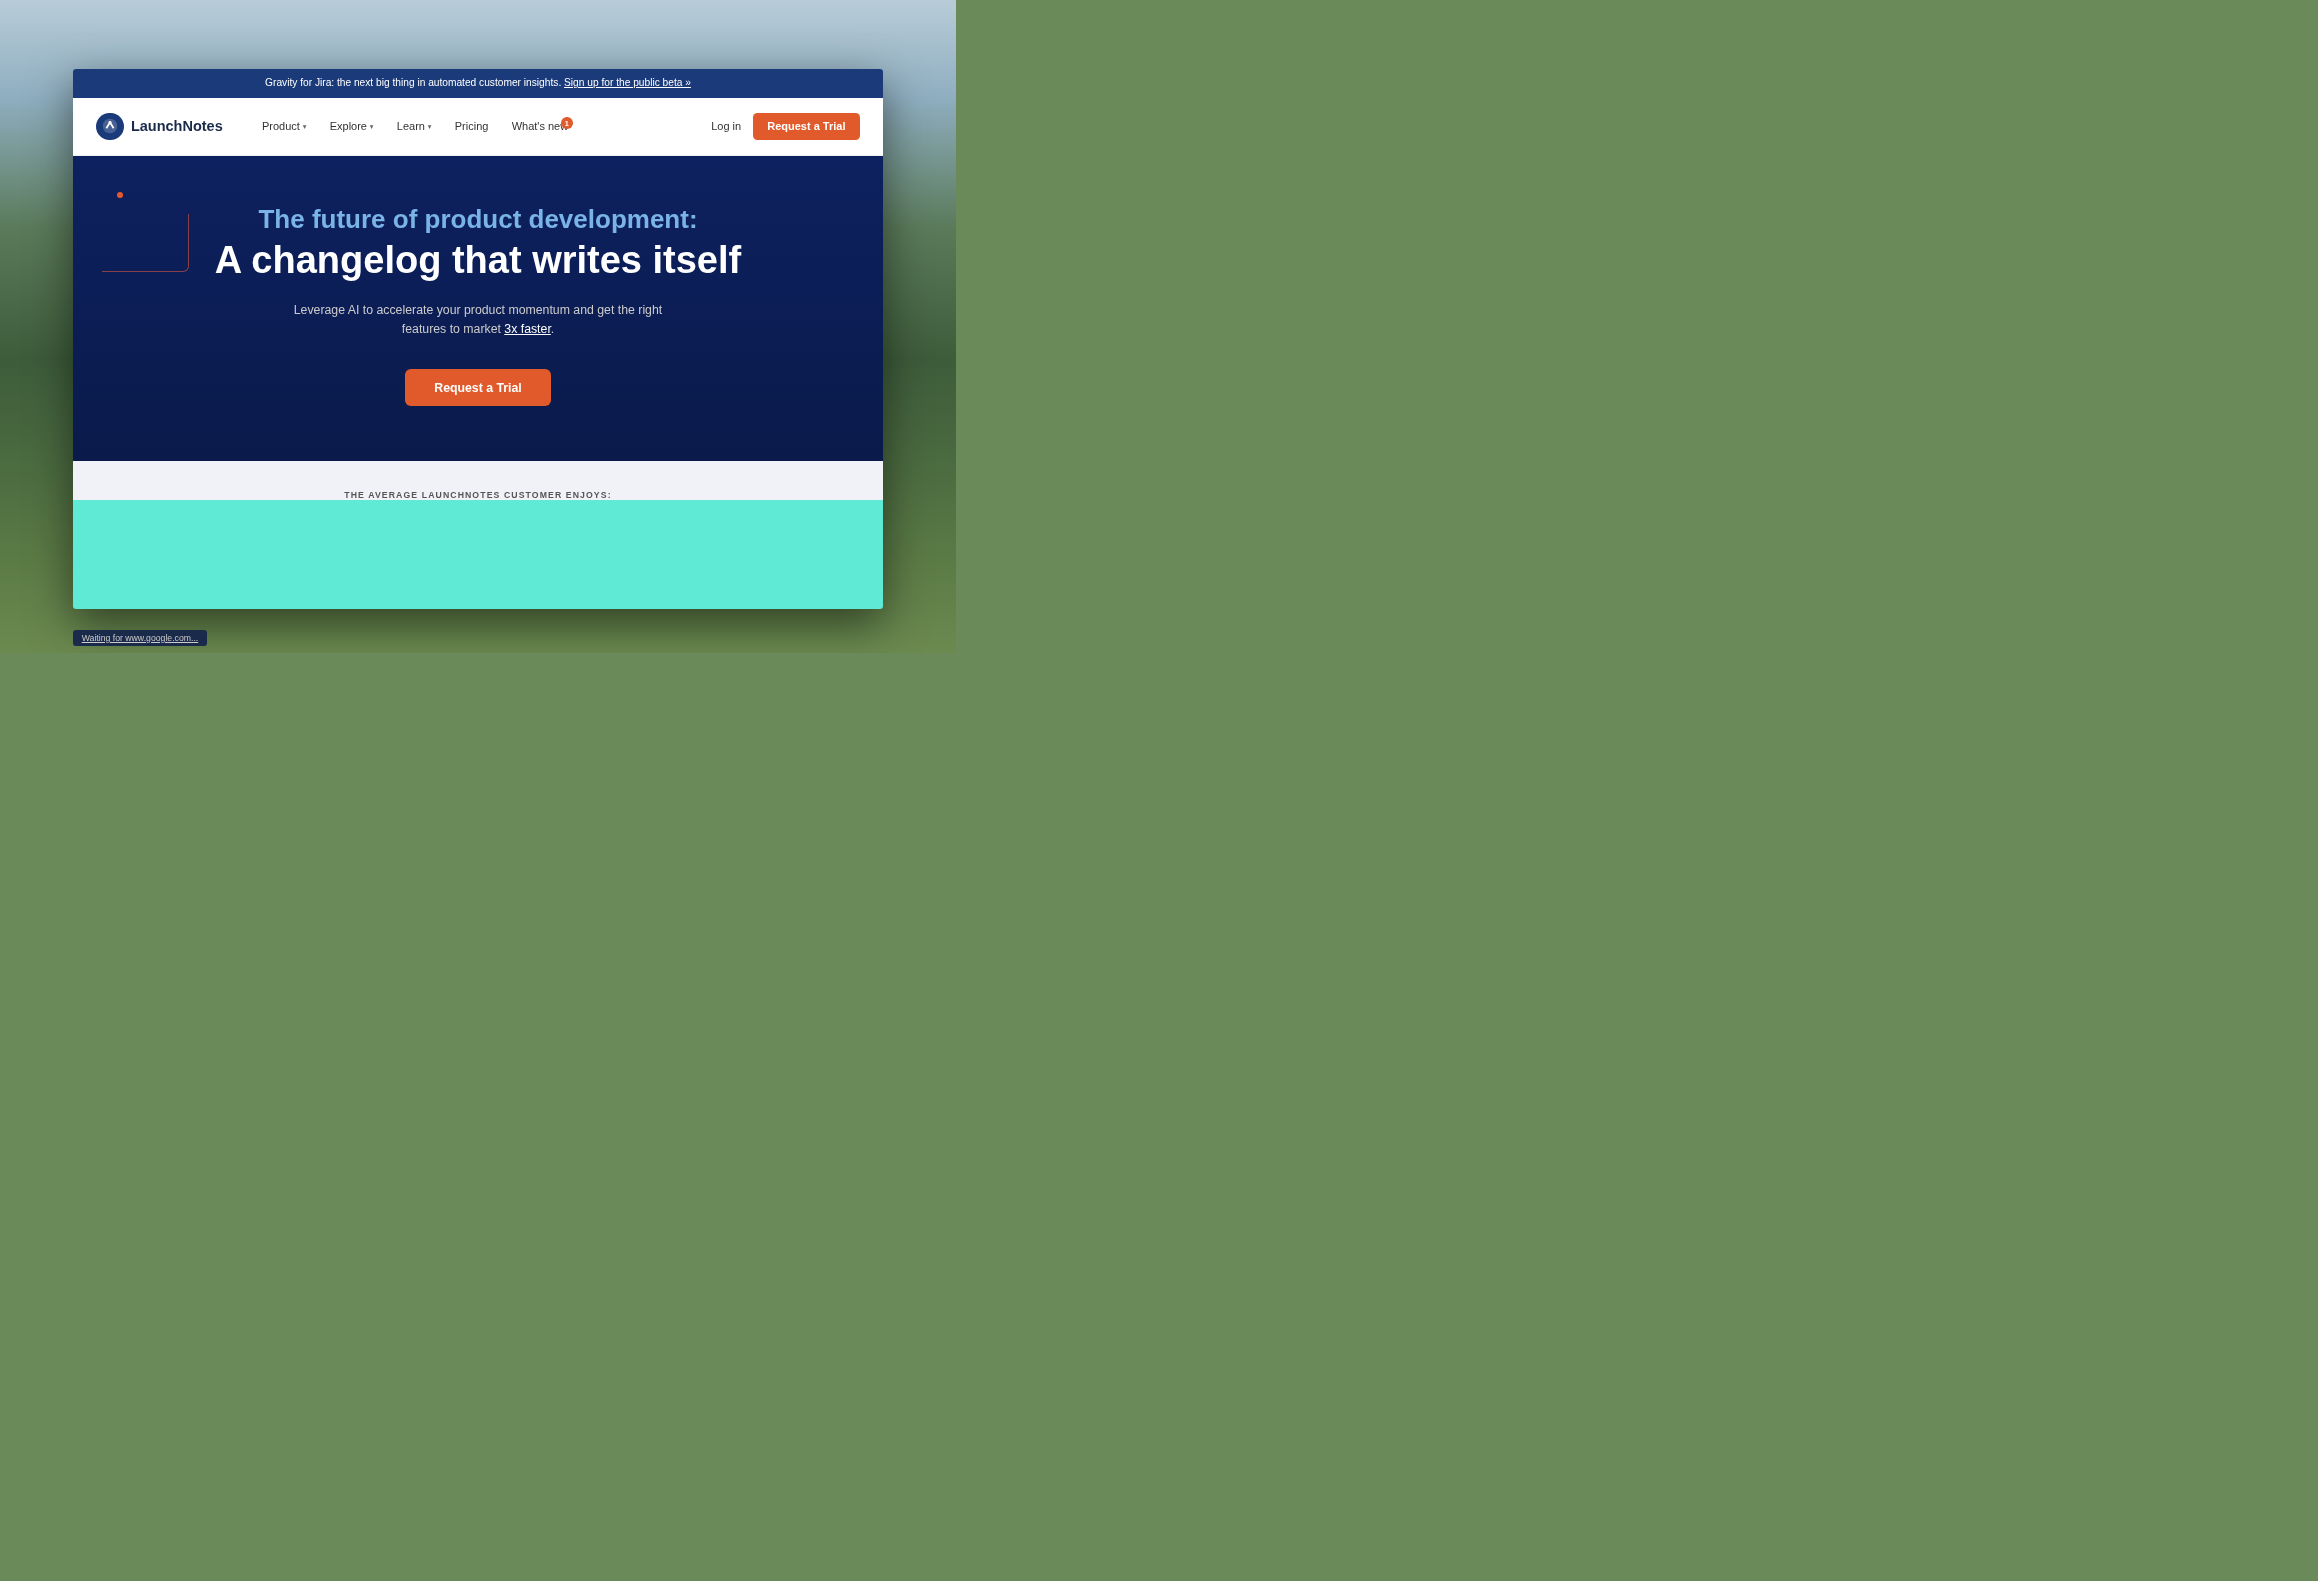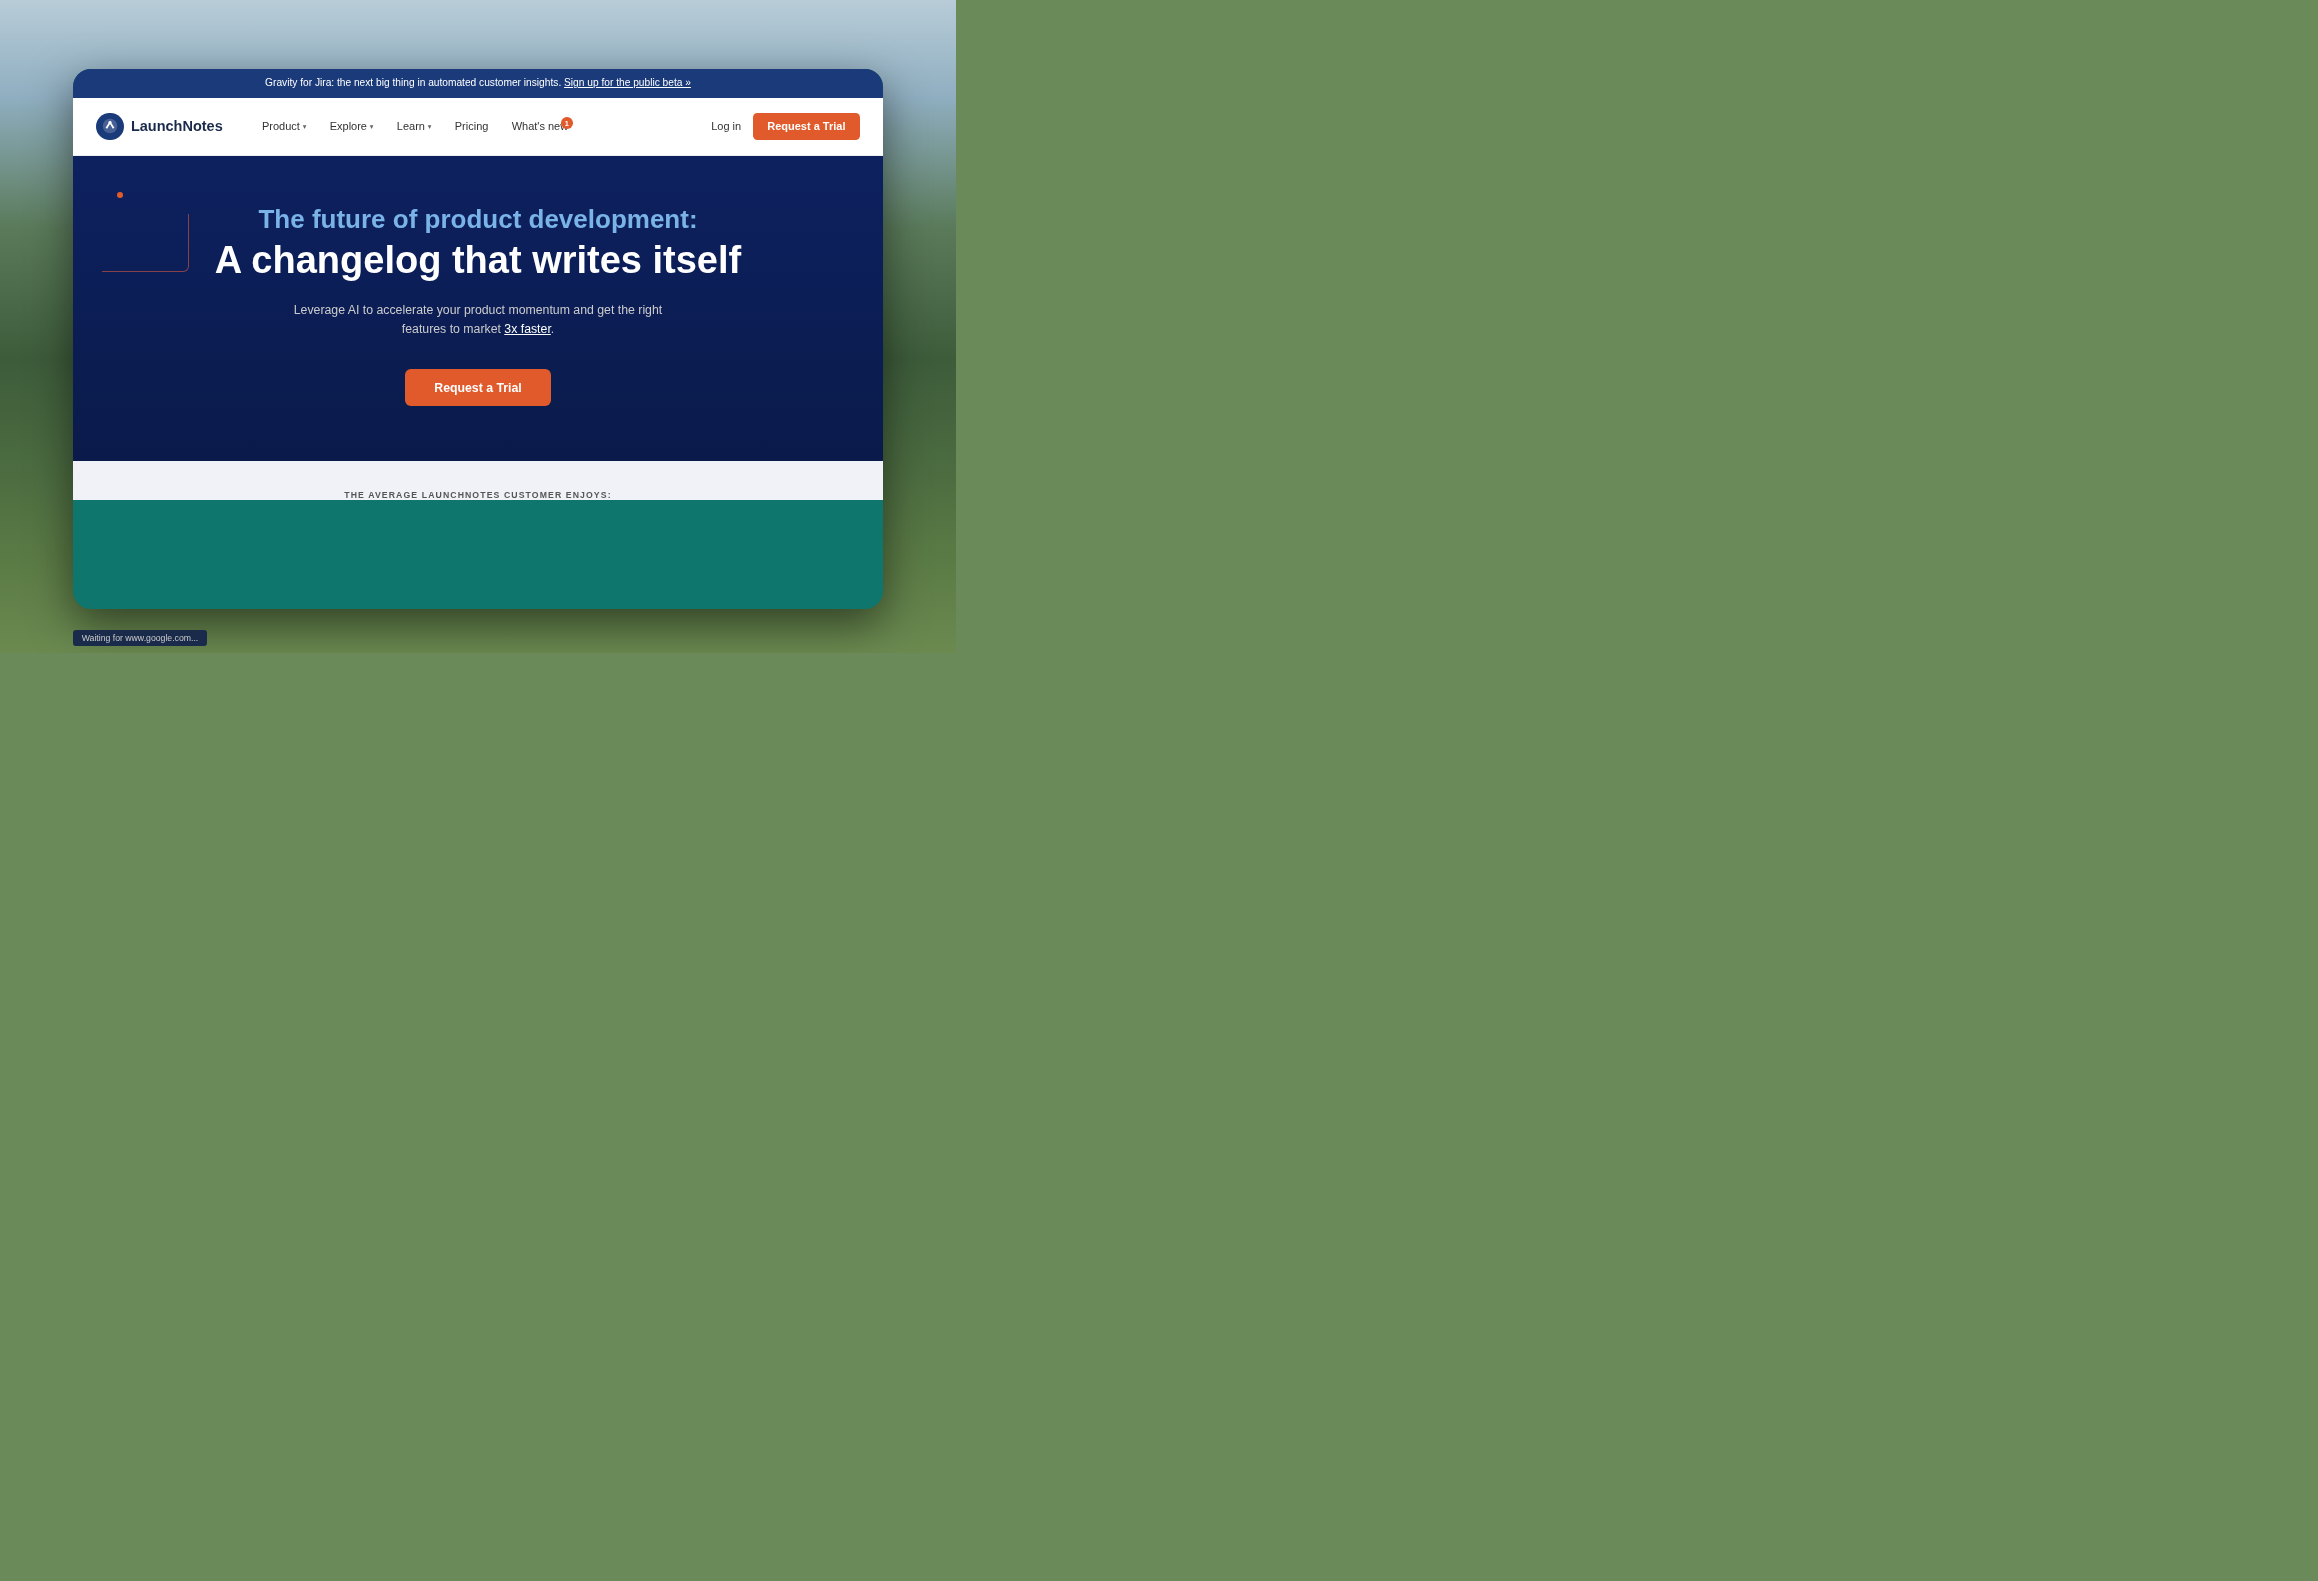--- a/index.html
+++ b/index.html
@@ -29,25 +29,25 @@
       z-index: 0;
     }
 
     
     .browser-chrome {
       position: absolute;
       top: 69px;
       left: 73px;
       right: 73px;
       bottom: 44px;
-      border-radius: 18px;
+      border-radius: 3px;
       overflow: hidden;
       box-shadow: 0 14.5px 44px rgba(0,0,0,0.5);
       z-index: 10;
-      background: #0f766e;
+      background: #5eead4;
     }
 
     
     .announcement-bar {
       background: #1a3a7a;
       color: #fff;
       text-align: center;
       padding: 7.3px 14.5px;
       font-size: 10.2px;
       line-height: 1.4;
@@ -253,20 +253,21 @@
     .status-bar {
       position: absolute;
       bottom: 7.3px;
       left: 73px;
       background: #1a2a4a;
       color: #ccc;
       font-size: 8.7px;
       padding: 2.9px 8.7px;
       border-radius: 2.9px;
       z-index: 20;
+      text-decoration: underline;
     }
 
     
     .hero-line {
       position: absolute;
       top: 58px;
       left: 29px;
       width: 87px;
       height: 58px;
       border-right: 1.5px solid rgba(255,100,60,0.5);

